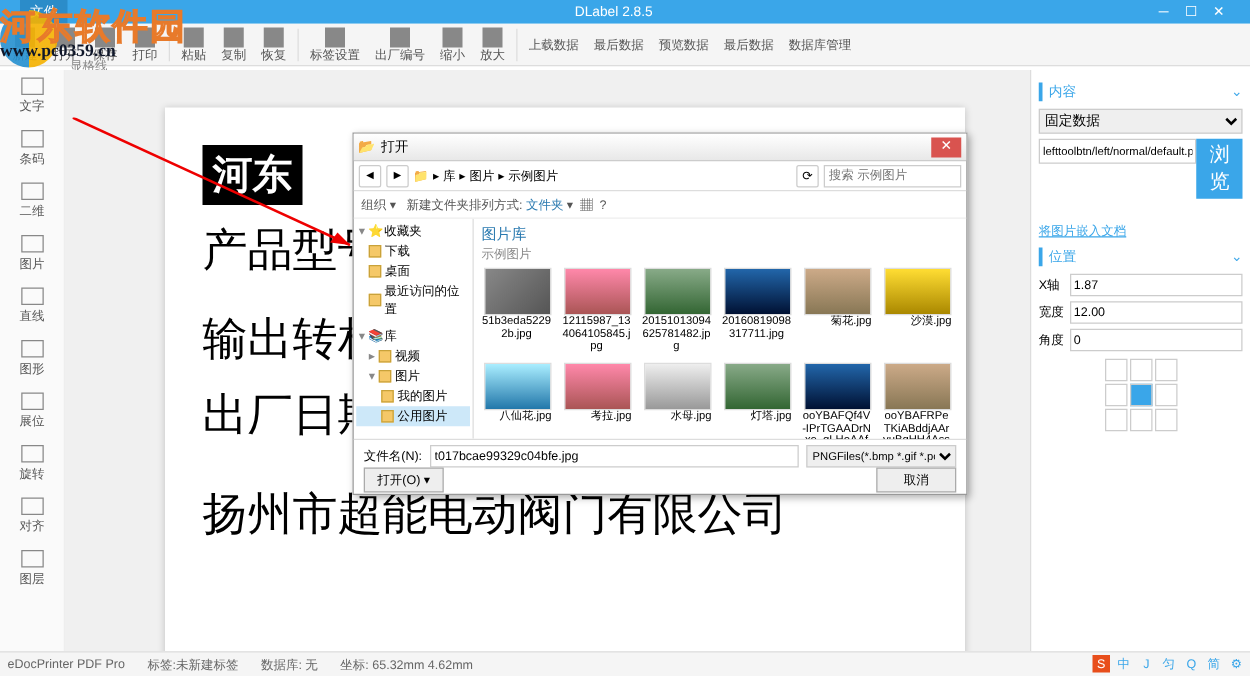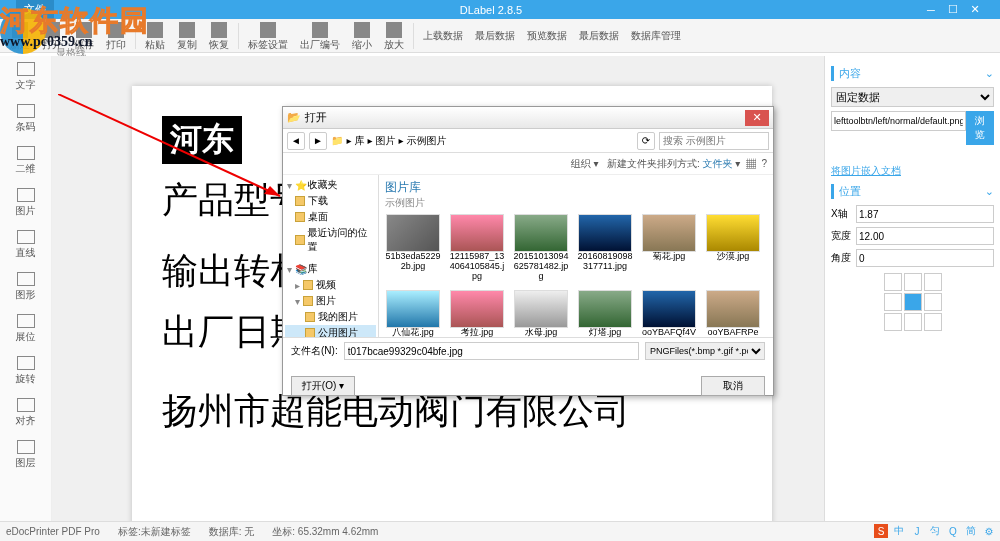--- a/index.html
+++ b/index.html
@@ -32,21 +32,21 @@
 .canvas .logo-box { display: inline-flex; align-items: center; border: 1px solid #000; padding: 2px 4px; margin: 0 6px; }
 .canvas .logo-label { font-size: 22px; font-weight: bold; }
 .canvas .logo-sub { font-size: 9px; }
 
 
 .rightpanel { position: absolute; right: 0; top: 56px; width: 176px; bottom: 20px; background: #fff; border-left: 1px solid #ddd; padding: 4px 6px; font-size: 11px; }
 .rp-hdr { color: #3aa6e9; border-left: 3px solid #3aa6e9; padding-left: 5px; margin: 6px 0; display: flex; justify-content: space-between; align-items: center; }
 .rp-hdr .chev { color: #3aa6e9; }
 .rp-select { width: 100%; height: 20px; border: 1px solid #ccc; font-size: 11px; }
 .rp-input { width: 100%; height: 20px; border: 1px solid #ccc; font-size: 9px; padding: 0 2px; }
-.rp-btn { background: #3aa6e9; color: #fff; border: none; padding: 3px 6px; font-size: 10px; float: right; }
+.rp-btn { background: #3aa6e9; color: #fff; border: none; padding: 3px 6px; font-size: 16px; float: right; }
 .rp-row { display: flex; align-items: center; margin: 4px 0; gap: 3px; }
 .rp-row label { width: 24px; font-size: 10px; }
 .rp-num { flex: 1; border: 1px solid #ccc; height: 18px; font-size: 10px; padding: 0 2px; }
 .anchor-grid { display: grid; grid-template-columns: repeat(3, 18px); grid-template-rows: repeat(3, 18px); gap: 2px; margin: 6px auto; width: fit-content; }
 .anchor-grid div { border: 1px solid #ccc; }
 .anchor-grid .act { background: #3aa6e9; }
 
 
 .statusbar { position: absolute; left: 0; right: 0; bottom: 0; height: 20px; background: #f5f5f5; border-top: 1px solid #ddd; display: flex; align-items: center; font-size: 10px; color: #666; padding: 0 6px; }
 .statusbar span { margin-right: 18px; }
@@ -55,44 +55,44 @@
 
 
 .filedialog { position: absolute; left: 282px; top: 106px; width: 492px; height: 290px; background: #fff; border: 1px solid #999; box-shadow: 2px 2px 6px rgba(0,0,0,.3); display: flex; flex-direction: column; font-size: 11px; }
 .fd-title { height: 22px; background: linear-gradient(#fff,#e8e8e8); border-bottom: 1px solid #ccc; display: flex; align-items: center; padding: 0 4px; }
 .fd-title .t { flex: 1; margin-left: 4px; }
 .fd-title .x { width: 24px; height: 16px; background: #d9534f; color: #fff; text-align: center; line-height: 14px; font-size: 11px; }
 .fd-nav { height: 24px; display: flex; align-items: center; border-bottom: 1px solid #ddd; padding: 0 4px; gap: 4px; }
 .fd-nav .nbtn { width: 18px; height: 18px; border: 1px solid #ccc; border-radius: 2px; display: flex; align-items: center; justify-content: center; font-size: 10px; }
 .fd-nav .path { flex: 1; display: flex; align-items: center; gap: 3px; font-size: 10px; }
 .fd-nav .searchbox { width: 110px; height: 18px; border: 1px solid #ccc; font-size: 10px; padding: 0 3px; color: #999; }
-.fd-tools { height: 22px; display: flex; align-items: center; justify-content: flex-end; padding: 0 6px; border-bottom: 1px solid #eee; font-size: 10px; color: #555; }
+.fd-tools { height: 22px; display: flex; align-items: center; justify-content: flex-start; padding: 0 6px; border-bottom: 1px solid #eee; font-size: 10px; color: #555; }
 .fd-body { flex: 1; display: flex; overflow: hidden; }
 .fd-side { width: 96px; border-right: 1px solid #ddd; overflow: auto; padding: 2px; font-size: 10px; }
 .fd-side .tree-item { display: flex; align-items: center; padding: 1px 2px; cursor: pointer; }
 .fd-side .ind1 { padding-left: 10px; }
 .fd-side .ind2 { padding-left: 20px; }
 .fd-side .sel { background: #cde8f9; }
 .fd-side .fico { width: 10px; height: 10px; background: #f5c868; margin-right: 3px; border: 1px solid #c9a23a; }
 .fd-side .exp { width: 8px; color: #888; }
 .fd-main { flex: 1; overflow: auto; padding: 4px 6px; }
 .fd-main .lib-hdr { color: #2a7ab0; font-size: 12px; }
 .fd-main .lib-sub { font-size: 10px; color: #888; margin-bottom: 4px; }
 .fd-grid { display: flex; flex-wrap: wrap; gap: 8px; }
-.fd-item { width: 56px; display: flex; flex-direction: column; align-items: center; font-size: 9px; text-align: center; cursor: pointer; }
+.fd-item { width: 56px; display: flex; flex-direction: column; align-items: flex-end; font-size: 9px; text-align: center; cursor: pointer; }
 .fd-item .thumb { width: 54px; height: 38px; border: 1px solid #ddd; background: linear-gradient(135deg,#888,#555); }
 .fd-item .thumb.t1 { background: linear-gradient(#f8a,#a55); }
 .fd-item .thumb.t2 { background: linear-gradient(#8a8,#363); }
 .fd-item .thumb.t3 { background: linear-gradient(#26a,#013); }
 .fd-item .thumb.t4 { background: linear-gradient(#ca8,#875); }
 .fd-item .thumb.t5 { background: linear-gradient(#fd3,#a80); }
 .fd-item .thumb.t6 { background: linear-gradient(#aef,#27a); }
 .fd-item .thumb.t7 { background: linear-gradient(#eee,#999); }
 .fd-item .fn { word-break: break-all; line-height: 1.1; max-height: 30px; overflow: hidden; }
-.fd-foot { height: 58px; border-top: 1px solid #ddd; padding: 4px 8px; display: flex; flex-direction: column; gap: 16px; }
+.fd-foot { height: 44px; border-top: 1px solid #ddd; padding: 4px 8px; display: flex; flex-direction: column; gap: 0; }
 .fd-foot-row { display: flex; align-items: center; gap: 6px; }
 .fd-foot-row label { font-size: 10px; }
 .fd-foot-row input { flex: 1; height: 18px; border: 1px solid #ccc; font-size: 10px; padding: 0 3px; }
 .fd-foot-row select { width: 120px; height: 18px; border: 1px solid #ccc; font-size: 9px; }
 .fd-foot-btns { display: flex; justify-content: space-between; gap: 6px; }
 .fd-foot-btns button { width: 64px; height: 20px; background: #eee; border: 1px solid #aaa; font-size: 10px; }
 
 
 .watermark { position: absolute; left: 0; top: 2px; z-index: 50; font-family: SimHei; }
 .watermark .wm1 { font-size: 28px; font-weight: bold; -webkit-text-stroke: 1px #e87a2a; color: transparent; letter-spacing: 2px; }

